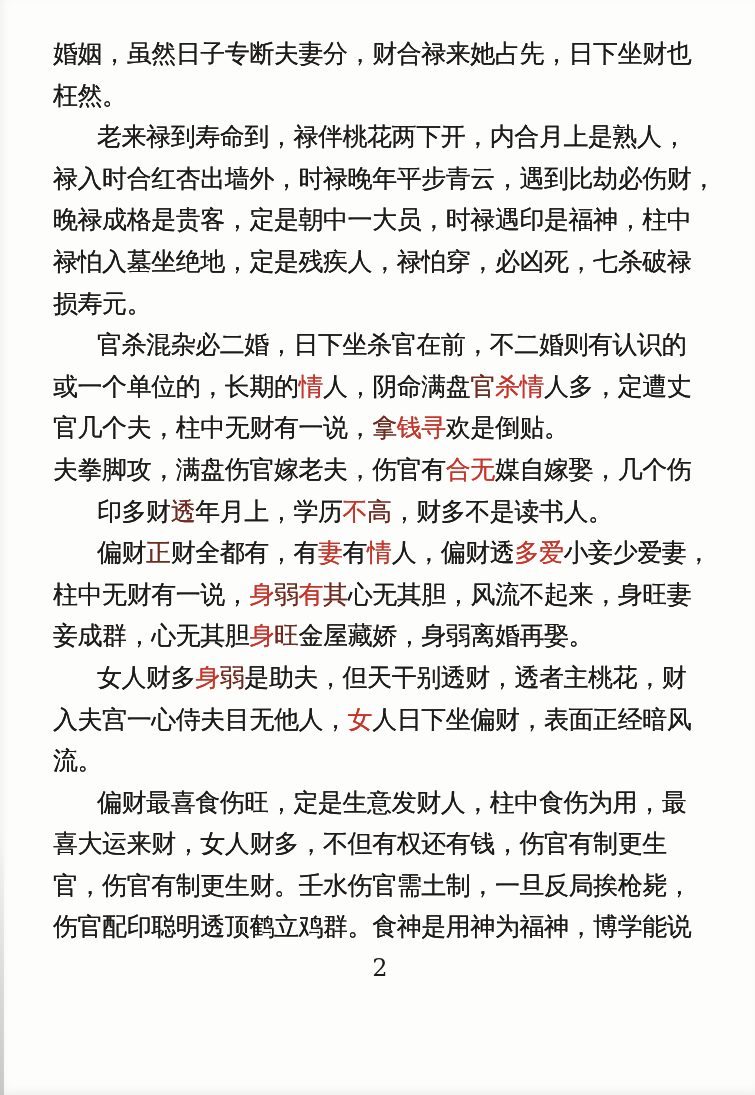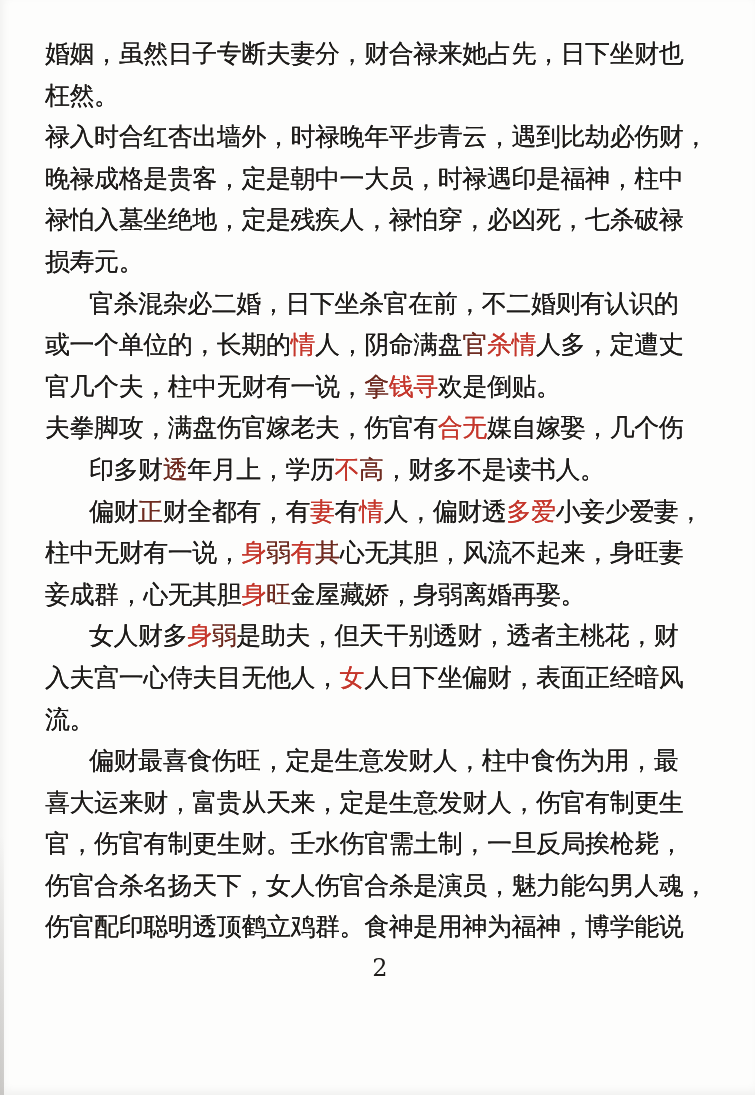--- a/index.html
+++ b/index.html
@@ -20,20 +20,21 @@
     box-shadow: inset 3px -4px 8px rgba(0,0,0,0.05);
   }
   .textblock { width: 670px; }
   .line {
     font-size: 25px;
     line-height: 41.6px;
     height: 41.6px;
     letter-spacing: -0.45px;
     white-space: nowrap;
     text-shadow: 0 0 0.6px currentColor; 
+    margin-left: 8px;
   }
   .line.indent { padding-left: 44px; }
   .seg-r { color: var(--red, #c5372c); text-shadow: 0 0 0.6px var(--red, #c5372c); }
   .seg-m { color: var(--reddark, #6e2b20); text-shadow: 0 0 0.6px var(--reddark, #6e2b20); }
   .page-num {
     text-align: center;
     font-size: 24px;
     margin-top: 6px;
     letter-spacing: 0;
     color: var(--ink, #1e1c1a);
@@ -47,36 +48,36 @@
     background: linear-gradient(to top, rgba(120,115,110,0.35), rgba(120,115,110,0));
   }
 </style>
 </head>
 <body>
 
 <div class="page">
   <div class="textblock">
       <div class="line"><span>婚姻，虽然日子专断夫妻分，财合禄来她占先，日下坐财也</span></div>
       <div class="line"><span>枉然。</span></div>
+      <div class="line indent"><span>老来禄到寿命到，禄伴桃花两下开，内合月上是熟人，</span></div>
       <div class="line"><span>禄入时合红杏出墙外，时禄晚年平步青云，遇到比劫必伤财，</span></div>
       <div class="line"><span>晚禄成格是贵客，定是朝中一大员，时禄遇印是福神，柱中</span></div>
       <div class="line"><span>禄怕入墓坐绝地，定是残疾人，禄怕穿，必凶死，七杀破禄</span></div>
       <div class="line"><span>损寿元。</span></div>
       <div class="line indent"><span>官杀混杂必二婚，日下坐杀官在前，不二婚则有认识的</span></div>
       <div class="line"><span>或一个单位的，长期的</span><span class="seg-r">情</span><span>人，阴命满盘</span><span class="seg-m">官</span><span class="seg-r">杀情</span><span>人多，定遭丈</span></div>
       <div class="line"><span>官几个夫，柱中无财有一说，</span><span class="seg-m">拿</span><span class="seg-r">钱寻</span><span>欢是倒贴。</span></div>
       <div class="line"><span>夫拳脚攻，满盘伤官嫁老夫，伤官有</span><span class="seg-r">合无</span><span>媒自嫁娶，几个伤</span></div>
       <div class="line indent"><span>印多财</span><span class="seg-m">透</span><span>年月上，学历</span><span class="seg-r">不</span><span class="seg-m">高</span><span>，财多不是读书人。</span></div>
       <div class="line indent"><span>偏财</span><span class="seg-m">正</span><span>财全都有，有</span><span class="seg-r">妻</span><span>有</span><span class="seg-r">情</span><span>人，偏财透</span><span class="seg-r">多爱</span><span>小妾少爱妻，</span></div>
       <div class="line"><span>柱中无财有一说，</span><span class="seg-r">身</span><span class="seg-m">弱</span><span class="seg-r">有</span><span class="seg-m">其</span><span>心无其胆，风流不起来，身旺妻</span></div>
       <div class="line"><span>妾成群，心无其胆</span><span class="seg-r">身</span><span class="seg-m">旺</span><span>金屋藏娇，身弱离婚再娶。</span></div>
       <div class="line indent"><span>女人财多</span><span class="seg-r">身</span><span class="seg-m">弱</span><span>是助夫，但天干别透财，透者主桃花，财</span></div>
       <div class="line"><span>入夫宫一心侍夫目无他人，</span><span class="seg-r">女</span><span>人日下坐偏财，表面正经暗风</span></div>
       <div class="line"><span>流。</span></div>
       <div class="line indent"><span>偏财最喜食伤旺，定是生意发财人，柱中食伤为用，最</span></div>
-      <div class="line"><span>喜大运来财，富贵从天来，定是生意发财人，伤官有制更生</span></div>
+      <div class="line"><span>喜大运来财，女人财多，不但有权还有钱，伤官有制更生</span></div>
       <div class="line"><span>官，伤官有制更生财。壬水伤官需土制，一旦反局挨枪毙，</span></div>
-      <div class="line"><span>伤官合杀名扬天下，女人伤官合杀是演员，魅力能勾男人魂，</span></div>
       <div class="line"><span>伤官配印聪明透顶鹤立鸡群。食神是用神为福神，博学能说</span></div>
     </div>
   <div class="page-num">2</div>
   <div class="scan-edge"></div>
 </div>
 
 </body></html>

